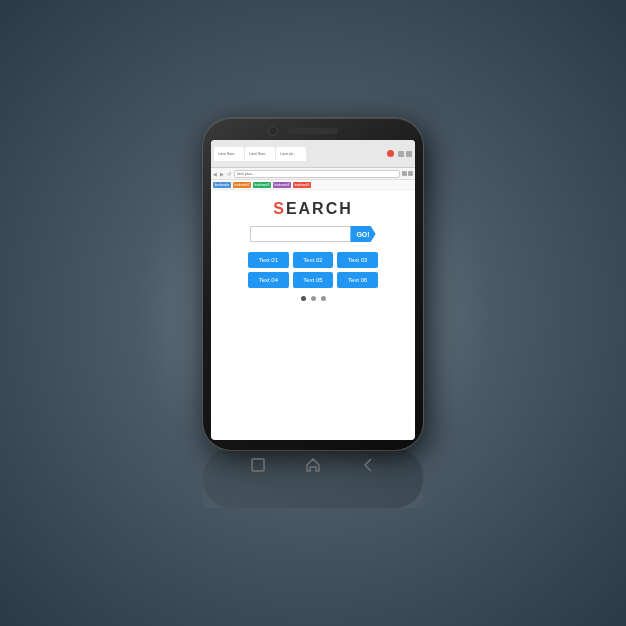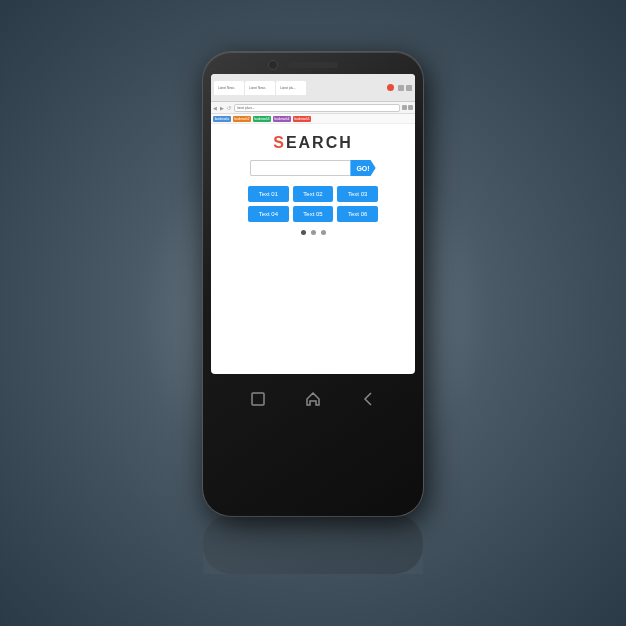--- a/index.html
+++ b/index.html
@@ -16,21 +16,21 @@
     }
 
     .phone-wrapper {
       display: flex;
       flex-direction: column;
       align-items: center;
     }
 
     .phone {
       width: 220px;
-      height: 464px;
+      height: 332px;
       background: linear-gradient(145deg, #3a3a3a 0%, #1a1a1a 40%, #0d0d0d 100%);
       border-radius: 28px;
       padding: 10px 8px;
       box-shadow:
         0 0 0 1px #555,
         4px 8px 30px rgba(0,0,0,0.8),
         inset 0 1px 0 rgba(255,255,255,0.15);
       position: relative;
     }
 

